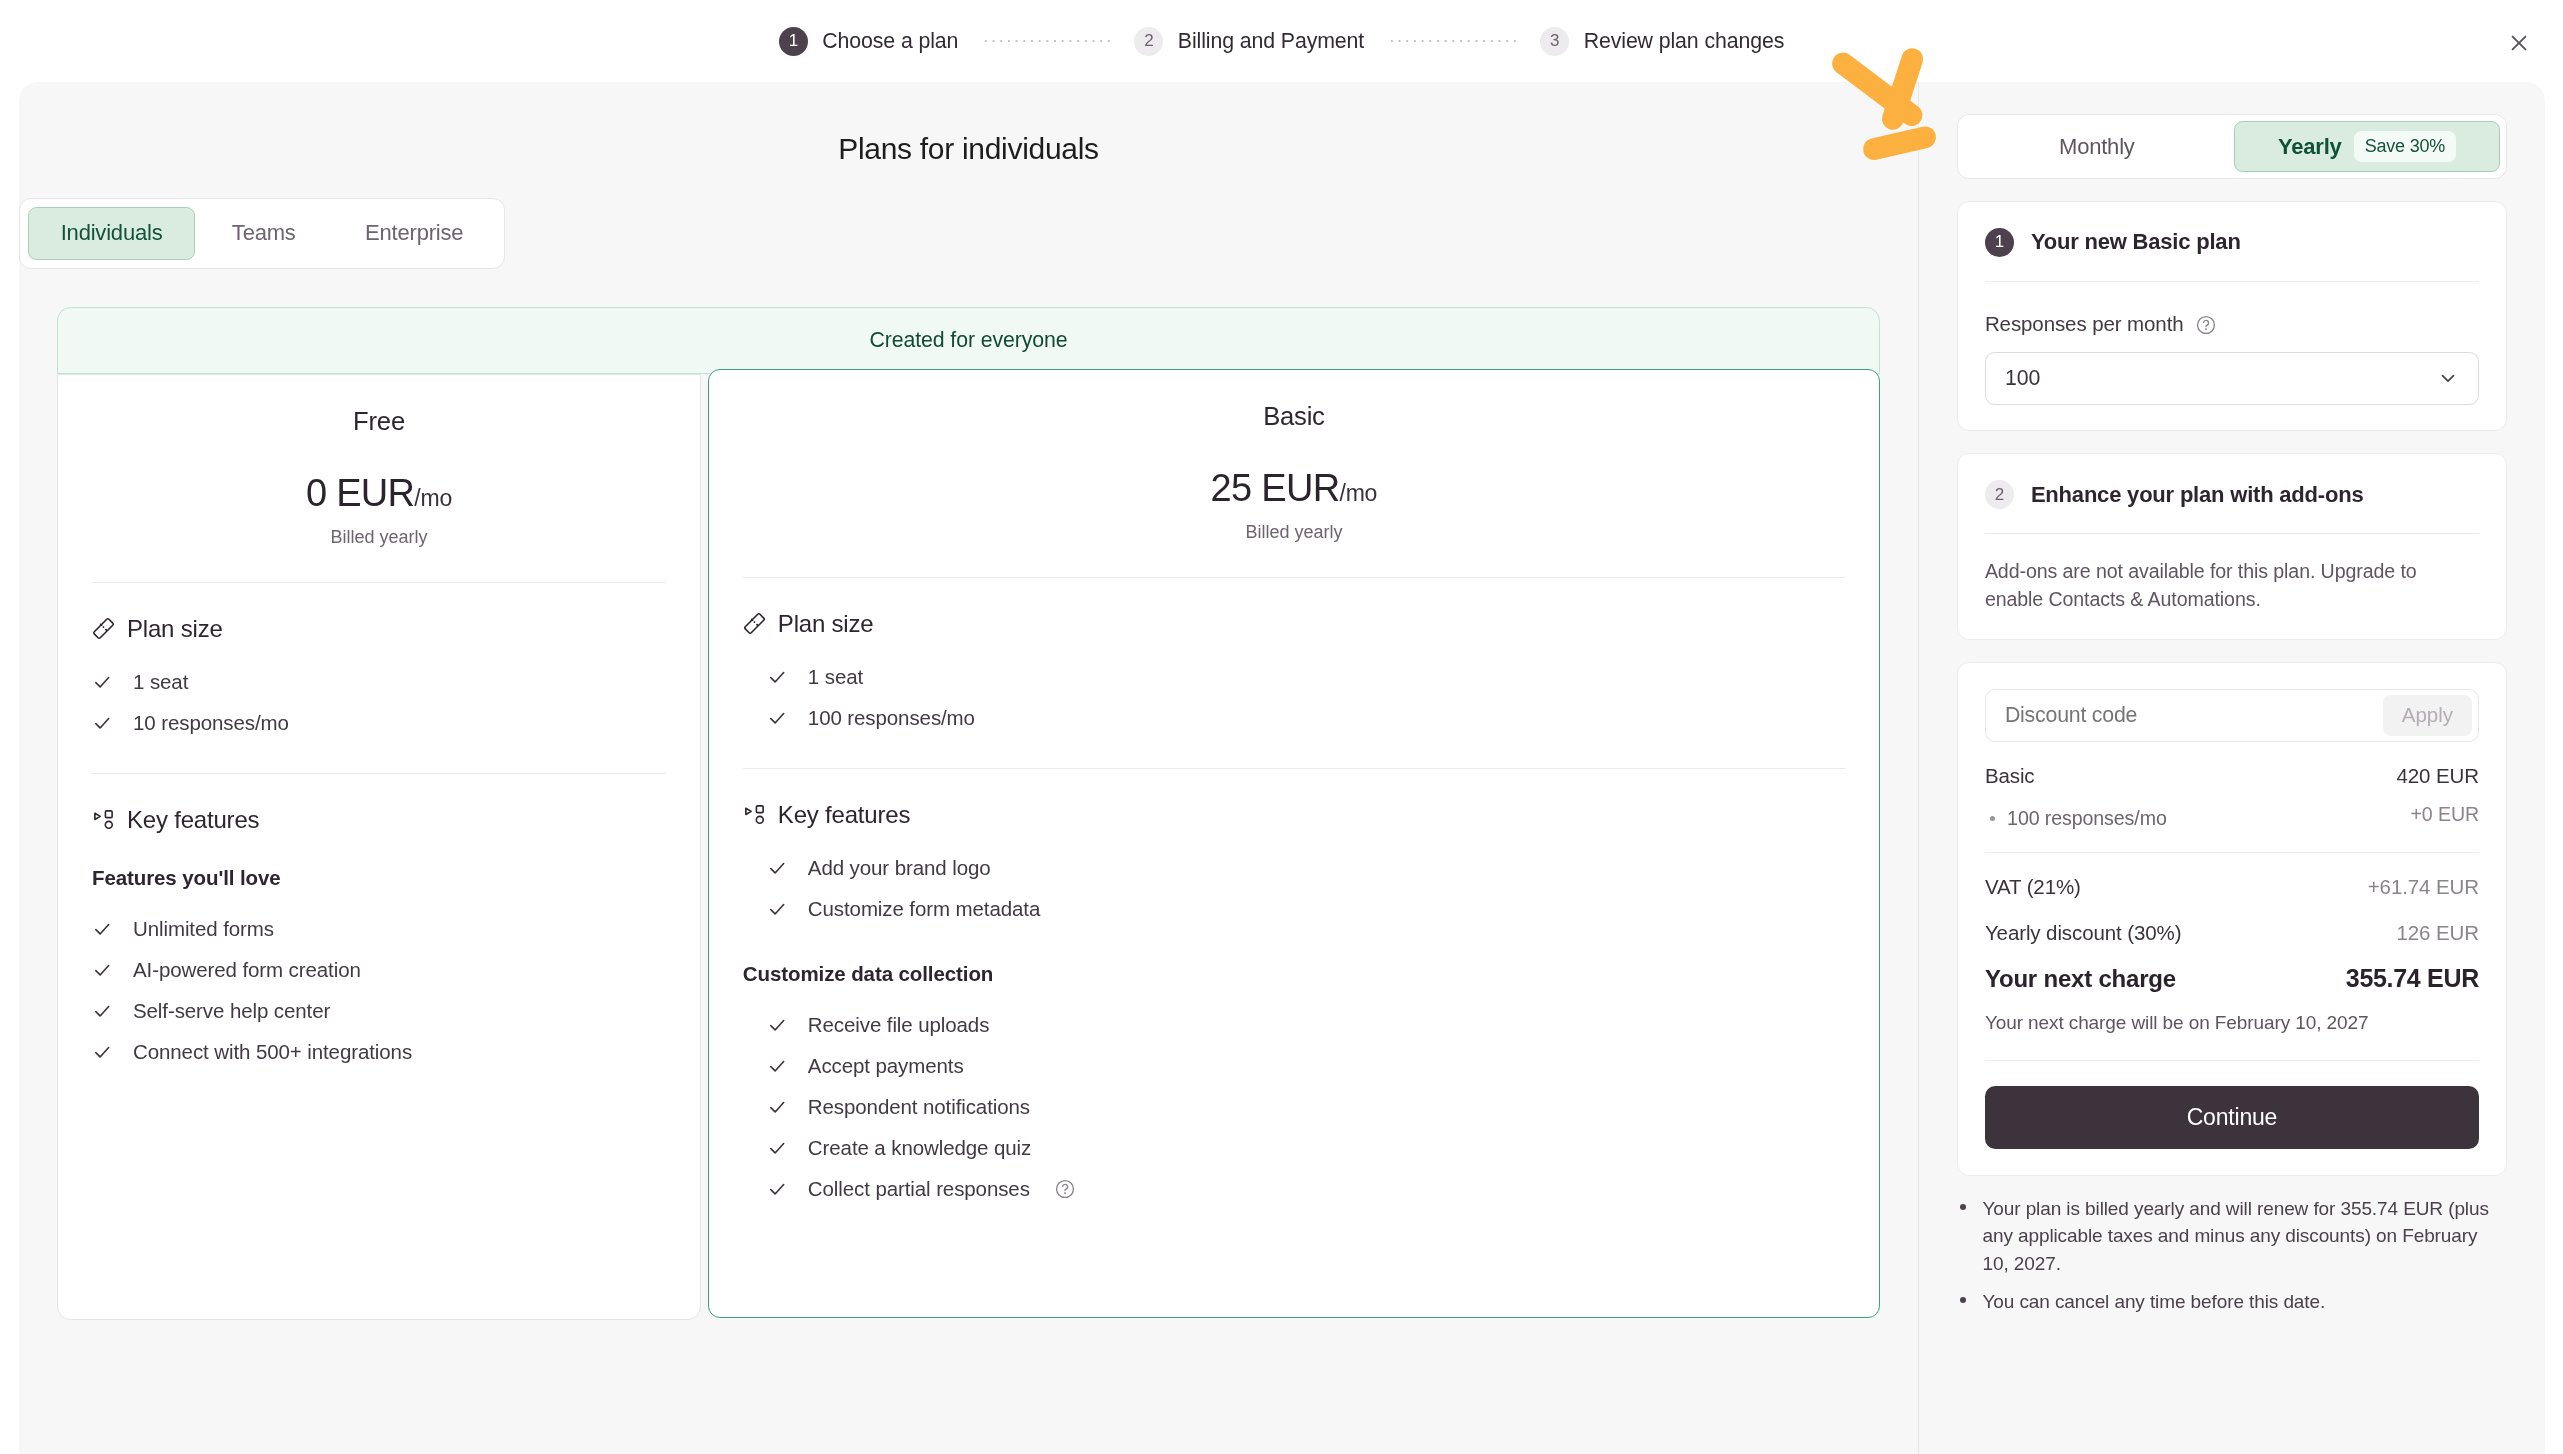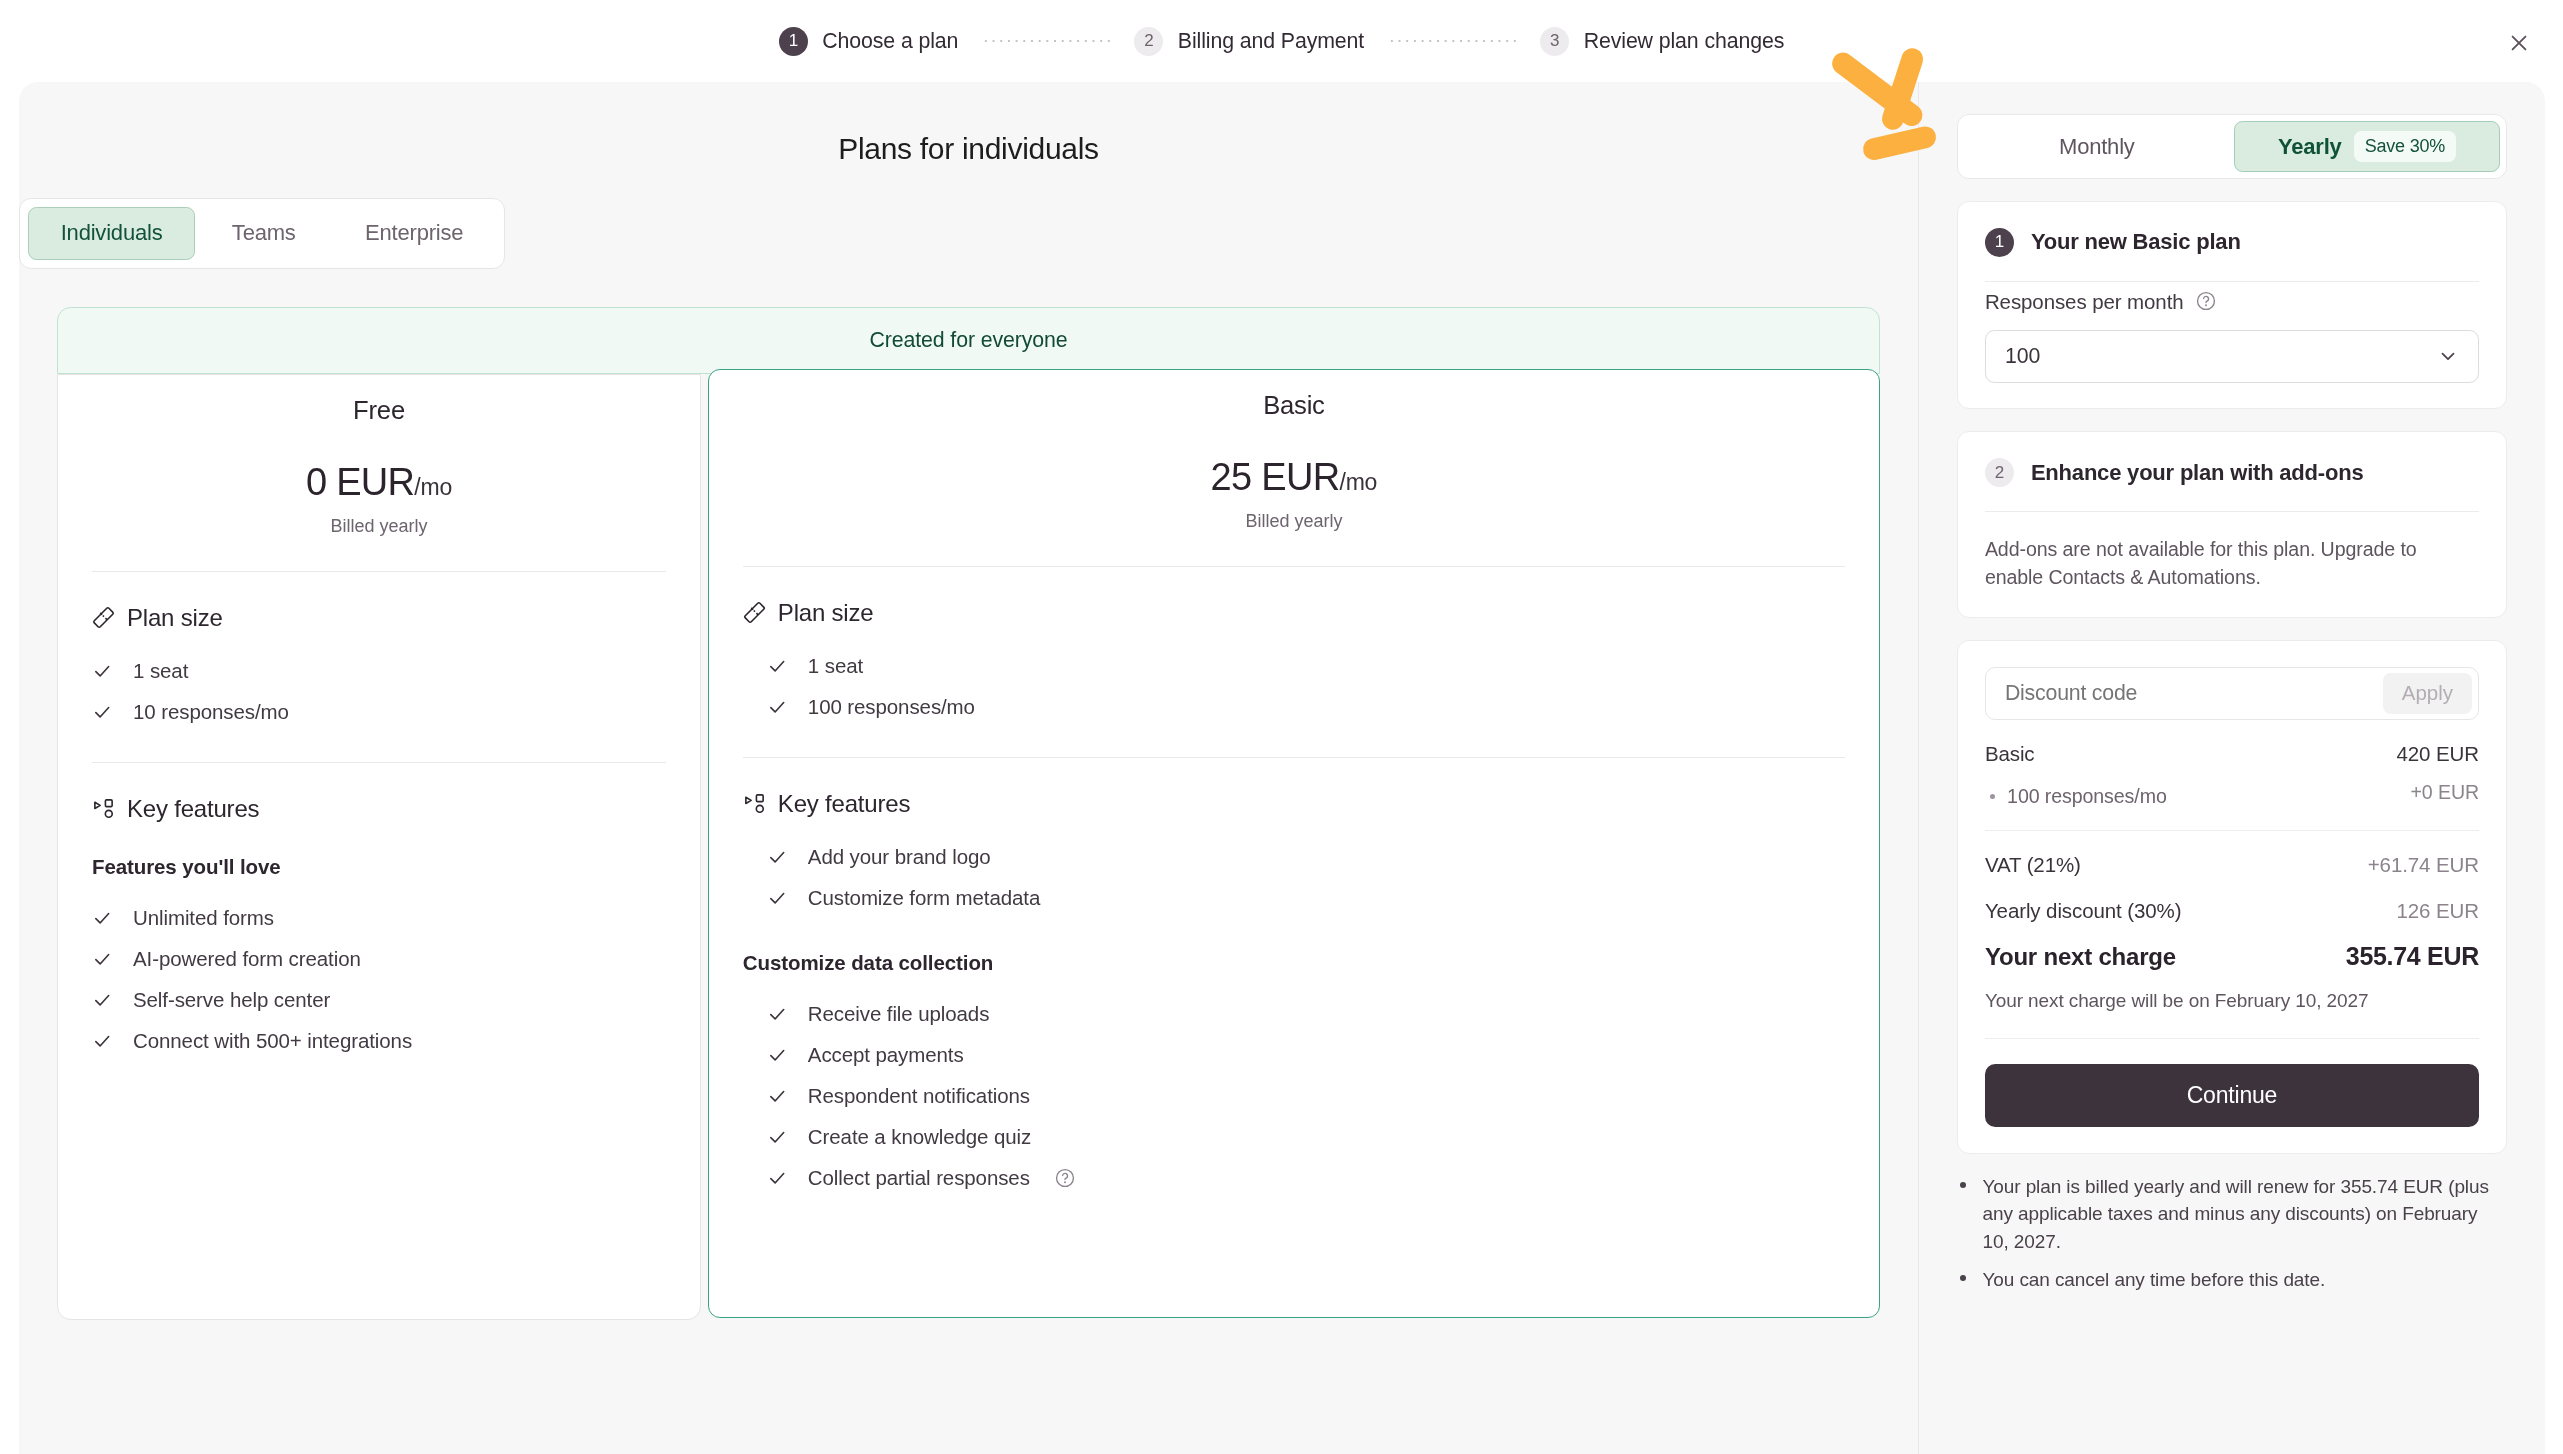--- a/index.html
+++ b/index.html
@@ -102,21 +102,21 @@
     position: relative;
   }
   .card.highlight {
     border: 1.7px solid #39a285;
     border-radius: 12px;
     margin-top: -5.1px;
     height: 949px;
     flex: 1.92;
   }
   .card-head {
-    text-align: center; padding-top: 21px;
+    text-align: center; padding-top: 32px;
   }
   .plan-name { font-size: 25.6px; color: #2e262e; letter-spacing: -0.2px; }
   .plan-price {
     margin-top: 36px; font-size: 38px; color: #2c242c; letter-spacing: -0.7px;
   }
   .plan-price .per { font-size: 23px; color: #3a323a; letter-spacing: -0.2px; }
   .plan-billed { margin-top: 12px; font-size: 18px; color: #6e646e; }
   .card-sep { height: 0.9px; background: #e9e9e9; margin-top: 34px; }
 
   .section-head {
@@ -163,22 +163,22 @@
   .panel-num {
     width: 29px; height: 29px; border-radius: 50%;
     display: flex; align-items: center; justify-content: center; font-size: 17px;
   }
   .panel-num.dark { background: #4c414c; color: #fff; }
   .panel-num.light { background: #eeebee; color: #6d636d; }
   .panel-title { font-size: 22px; font-weight: bold; color: #2e262e; letter-spacing: -0.2px; }
   .panel-sep { height: 0.9px; background: #ececec; margin: 24px 0 0 0; }
 
   .field-label {
-    display: flex; align-items: flex-start; gap: 11px;
-    margin-top: 9px; font-size: 20.5px; color: #423a42; letter-spacing: -0.1px;
+    display: flex; align-items: flex-end; gap: 11px;
+    margin-top: 31px; font-size: 20.5px; color: #423a42; letter-spacing: -0.1px;
   }
   .select-box {
     margin-top: 15.4px; height: 53px; border: 0.9px solid #dcdcdc; border-radius: 9.4px;
     display: flex; align-items: center; justify-content: space-between;
     padding: 0 19px; font-size: 21.3px; color: #3b333b; cursor: pointer;
     width: 100%;
   }
   .panel-body-text {
     margin-top: 24px; font-size: 19.6px; line-height: 1.42; color: #5f555f;
     letter-spacing: -0.1px;

